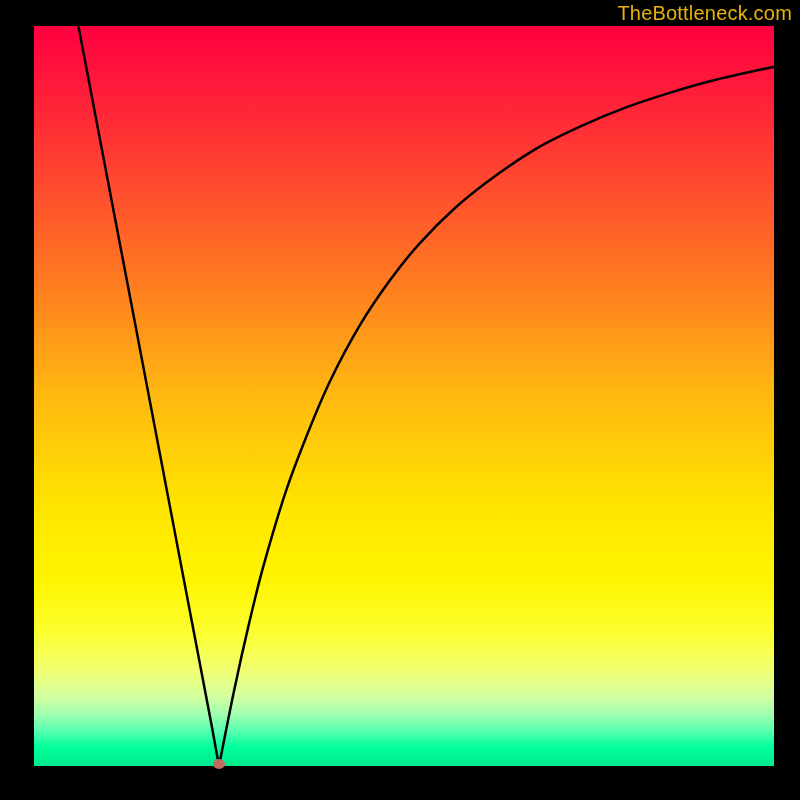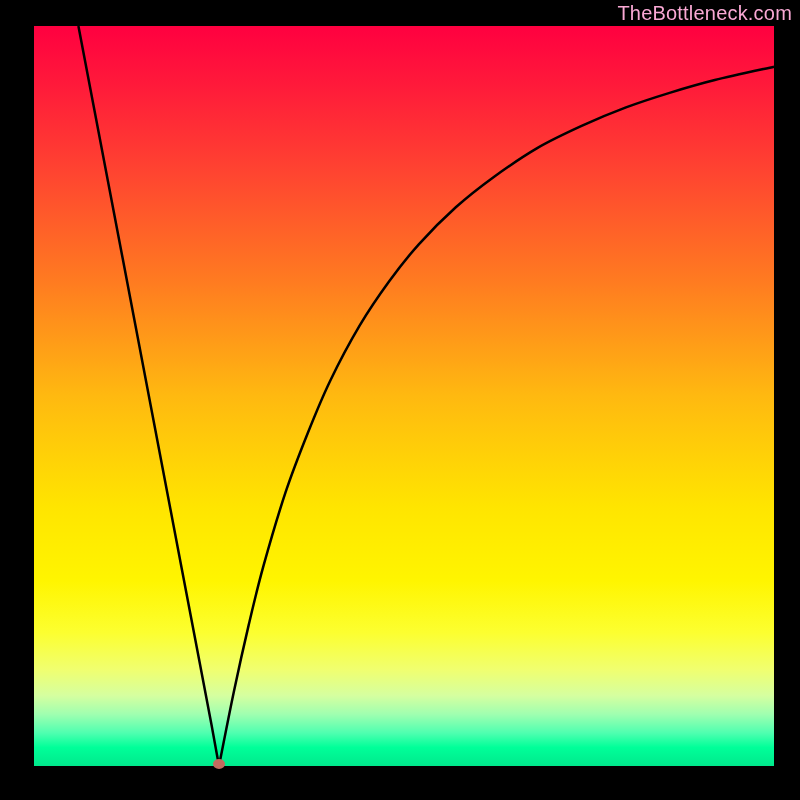--- a/index.html
+++ b/index.html
@@ -14,21 +14,21 @@
   .frame {
     position: relative;
     width: 800px;
     height: 800px;
     background: #000;
   }
   .watermark {
     position: absolute;
     top: 2px;
     right: 8px;
-    color: #f9a8d4;
+    color: #eab308;
     font-size: 20px;
     font-weight: 400;
     letter-spacing: 0.2px;
     z-index: 5;
     text-align: right;
   }
   svg {
     display: block;
   }
 </style>

